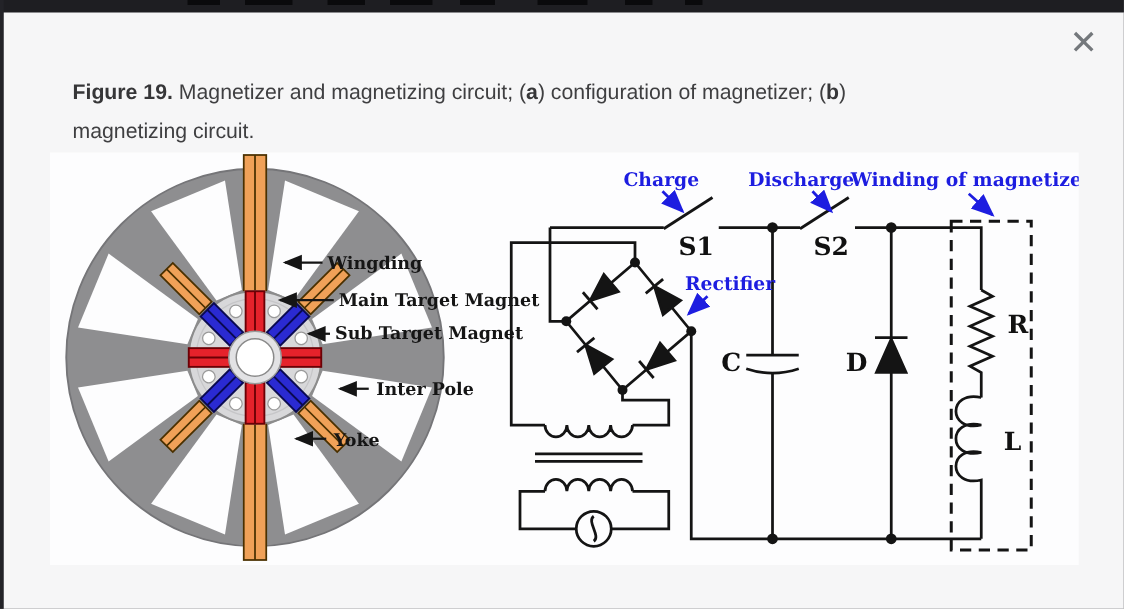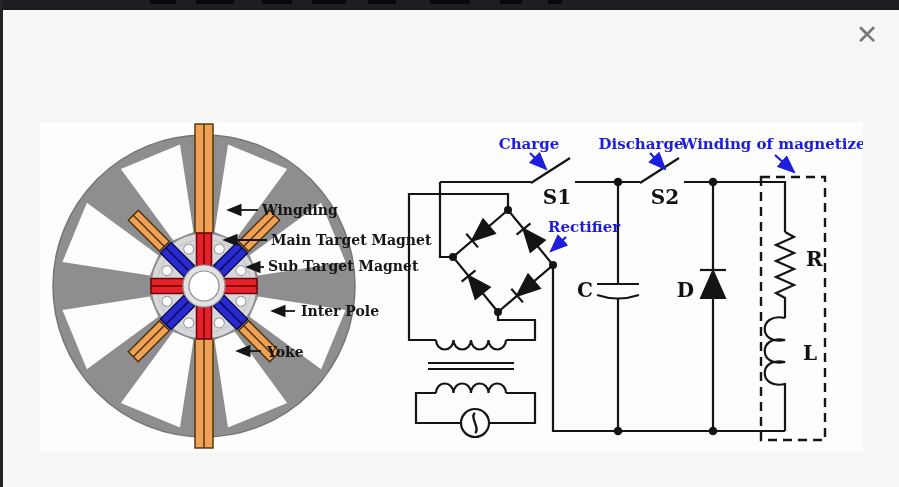--- a/index.html
+++ b/index.html
@@ -50,20 +50,25 @@
   <span class="frag" style="left:430px;width:40px"></span>
   <span class="frag" style="left:500px;width:22px"></span>
   <span class="frag" style="left:548px;width:14px"></span>
 </div>
 <div class="left-edge"></div>
 
 <div class="modal">
 
   <button class="close-btn">✕</button>
 
+  <div class="caption">
+    <b>Figure 19.</b><span> Magnetizer and magnetizing circuit; (</span><b>a</b><span>) configuration of magnetizer; (</span><b>b</b><span>)</span>
+    <br>
+    <span>magnetizing circuit.</span>
+  </div>
 
   <div class="figure-panel">
     <svg width="823" height="330" viewBox="40 122 823 330" xmlns="http://www.w3.org/2000/svg">
       <defs>
         <marker id="blk" markerWidth="9" markerHeight="8" refX="7.5" refY="3.5" orient="auto">
           <path d="M0,0 L8.5,3.5 L0,7 Z" fill="#151515"></path>
         </marker>
         <marker id="blu" markerWidth="9" markerHeight="8" refX="7.5" refY="3.5" orient="auto">
           <path d="M0,0 L8.5,3.5 L0,7 Z" fill="#1d1de0"></path>
         </marker>

